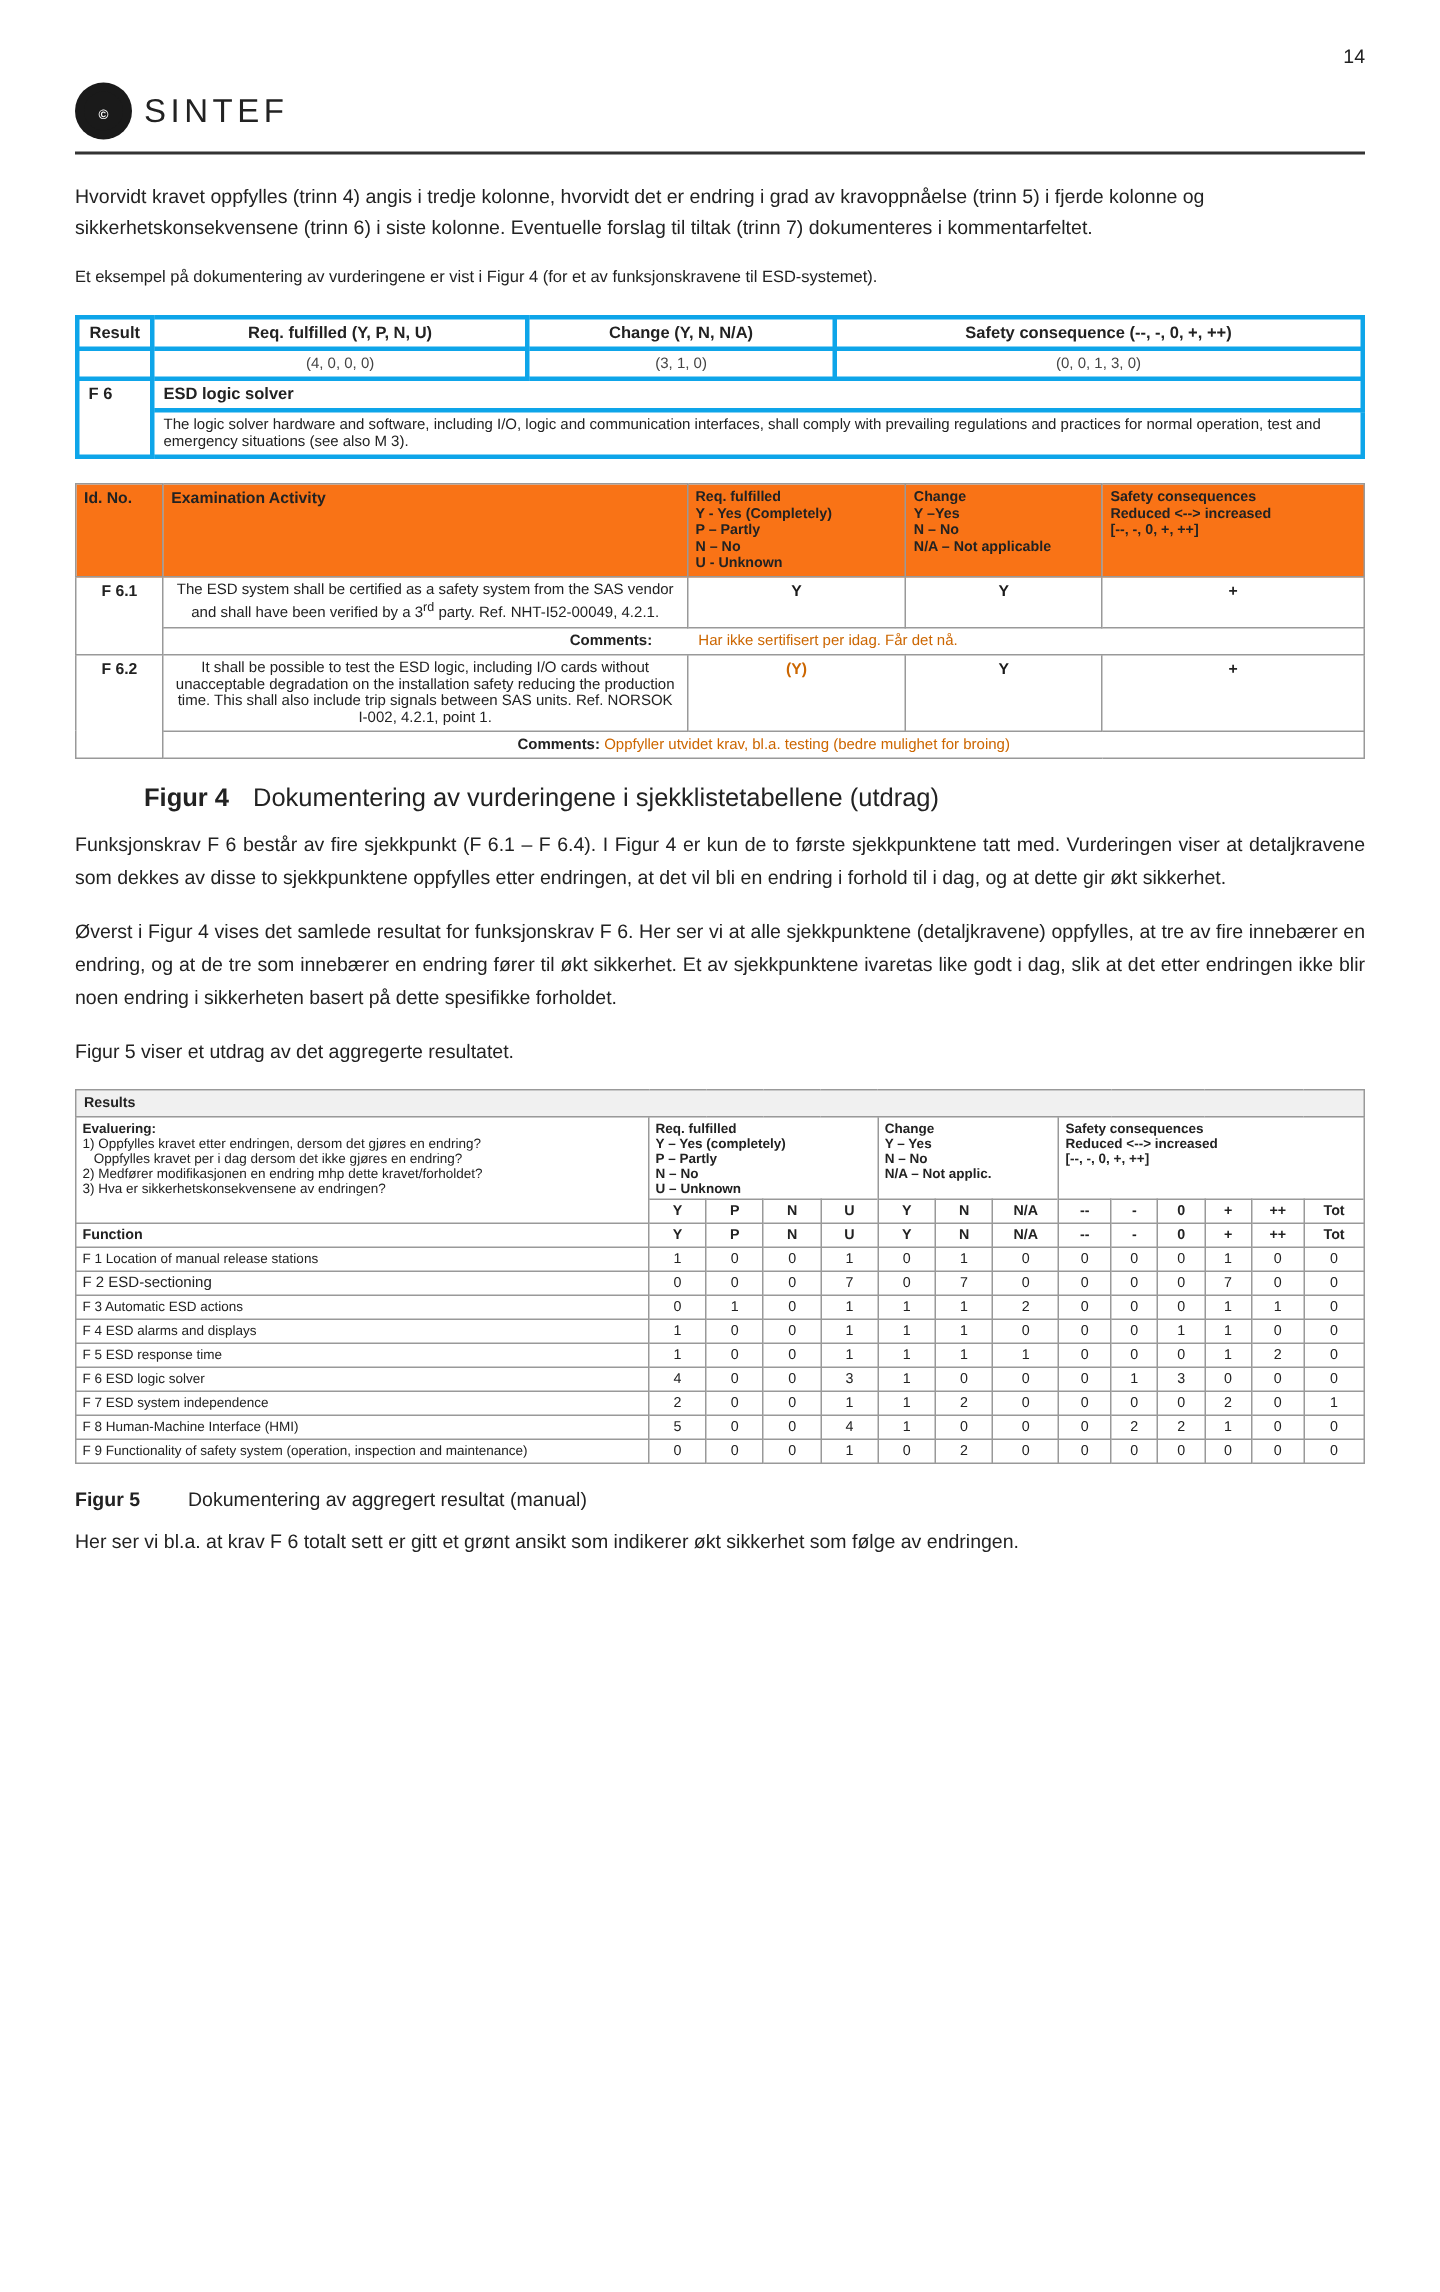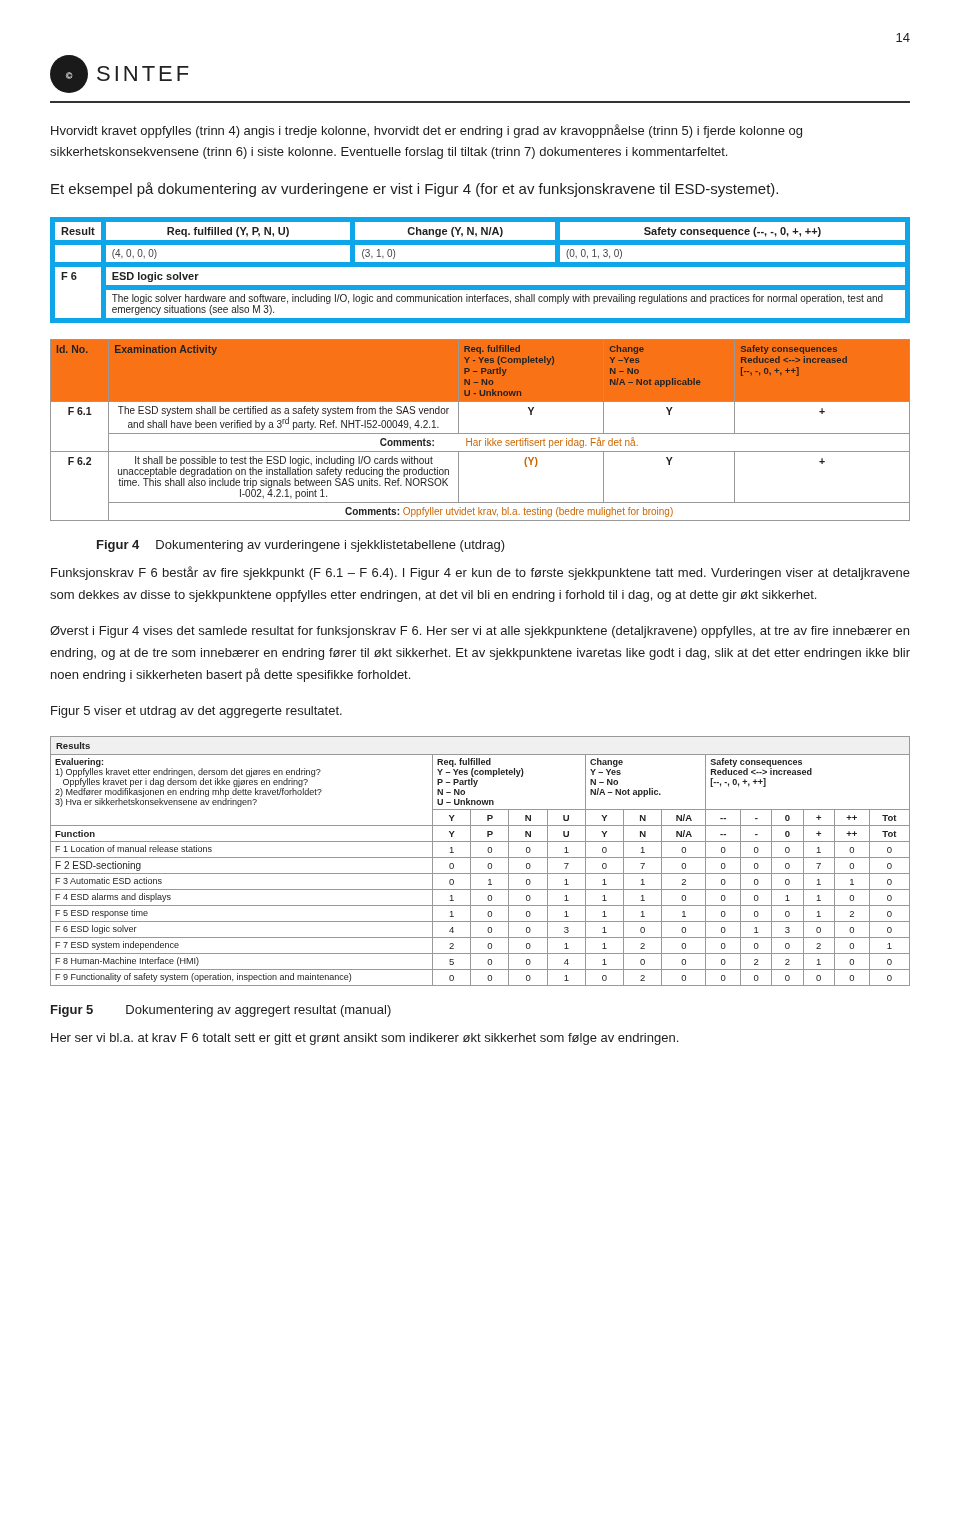--- a/index.html
+++ b/index.html
@@ -46,46 +46,46 @@
       font-weight: normal;
       letter-spacing: 3px;
       color: #222;
     }
     .intro-text {
       font-size: 13px;
       line-height: 1.6;
       margin-bottom: 14px;
     }
     .example-text {
-      font-size: 15px;
+      font-size: 11px;
       line-height: 1.6;
       margin-bottom: 16px;
     }
 
     
     .fig4-table {
       width: 100%;
       border-collapse: collapse;
       font-size: 11px;
       margin-bottom: 16px;
       border: 1px solid #999;
     }
     .fig4-table th, .fig4-table td {
-      border: 5px solid #0ea5e9;
+      border: 3px solid #0ea5e9;
       padding: 3px 6px;
       vertical-align: top;
     }
     .fig4-table thead th {
       background: #fff;
       font-weight: bold;
       text-align: center;
       font-size: 11px;
     }
     .fig4-table .sub-header {
-      text-align: left;
+      text-align: center;
       font-size: 10px;
       color: #444;
     }
 
     
     .checklist-table {
       width: 100%;
       border-collapse: collapse;
       font-size: 10.5px;
       margin-bottom: 16px;
@@ -106,21 +106,21 @@
     .checklist-table .center { text-align: center; }
     .checklist-table .bold { font-weight: bold; }
     .checklist-table .col-id { width: 40px; }
     .checklist-table .col-exam { width: 240px; }
     .checklist-table .col-req { width: 100px; }
     .checklist-table .col-change { width: 90px; }
     .checklist-table .col-safety { width: 120px; }
     .comment-row td { background: #fff; }
 
     .figure-caption {
-      font-size: 13px;
+      font-size: 17px;
       margin-bottom: 10px;
       display: flex;
       gap: 16px;
       padding-left: 46px;
     }
     .figure-caption .fig-label {
       font-weight: bold;
       white-space: nowrap;
     }
     .body-text {

